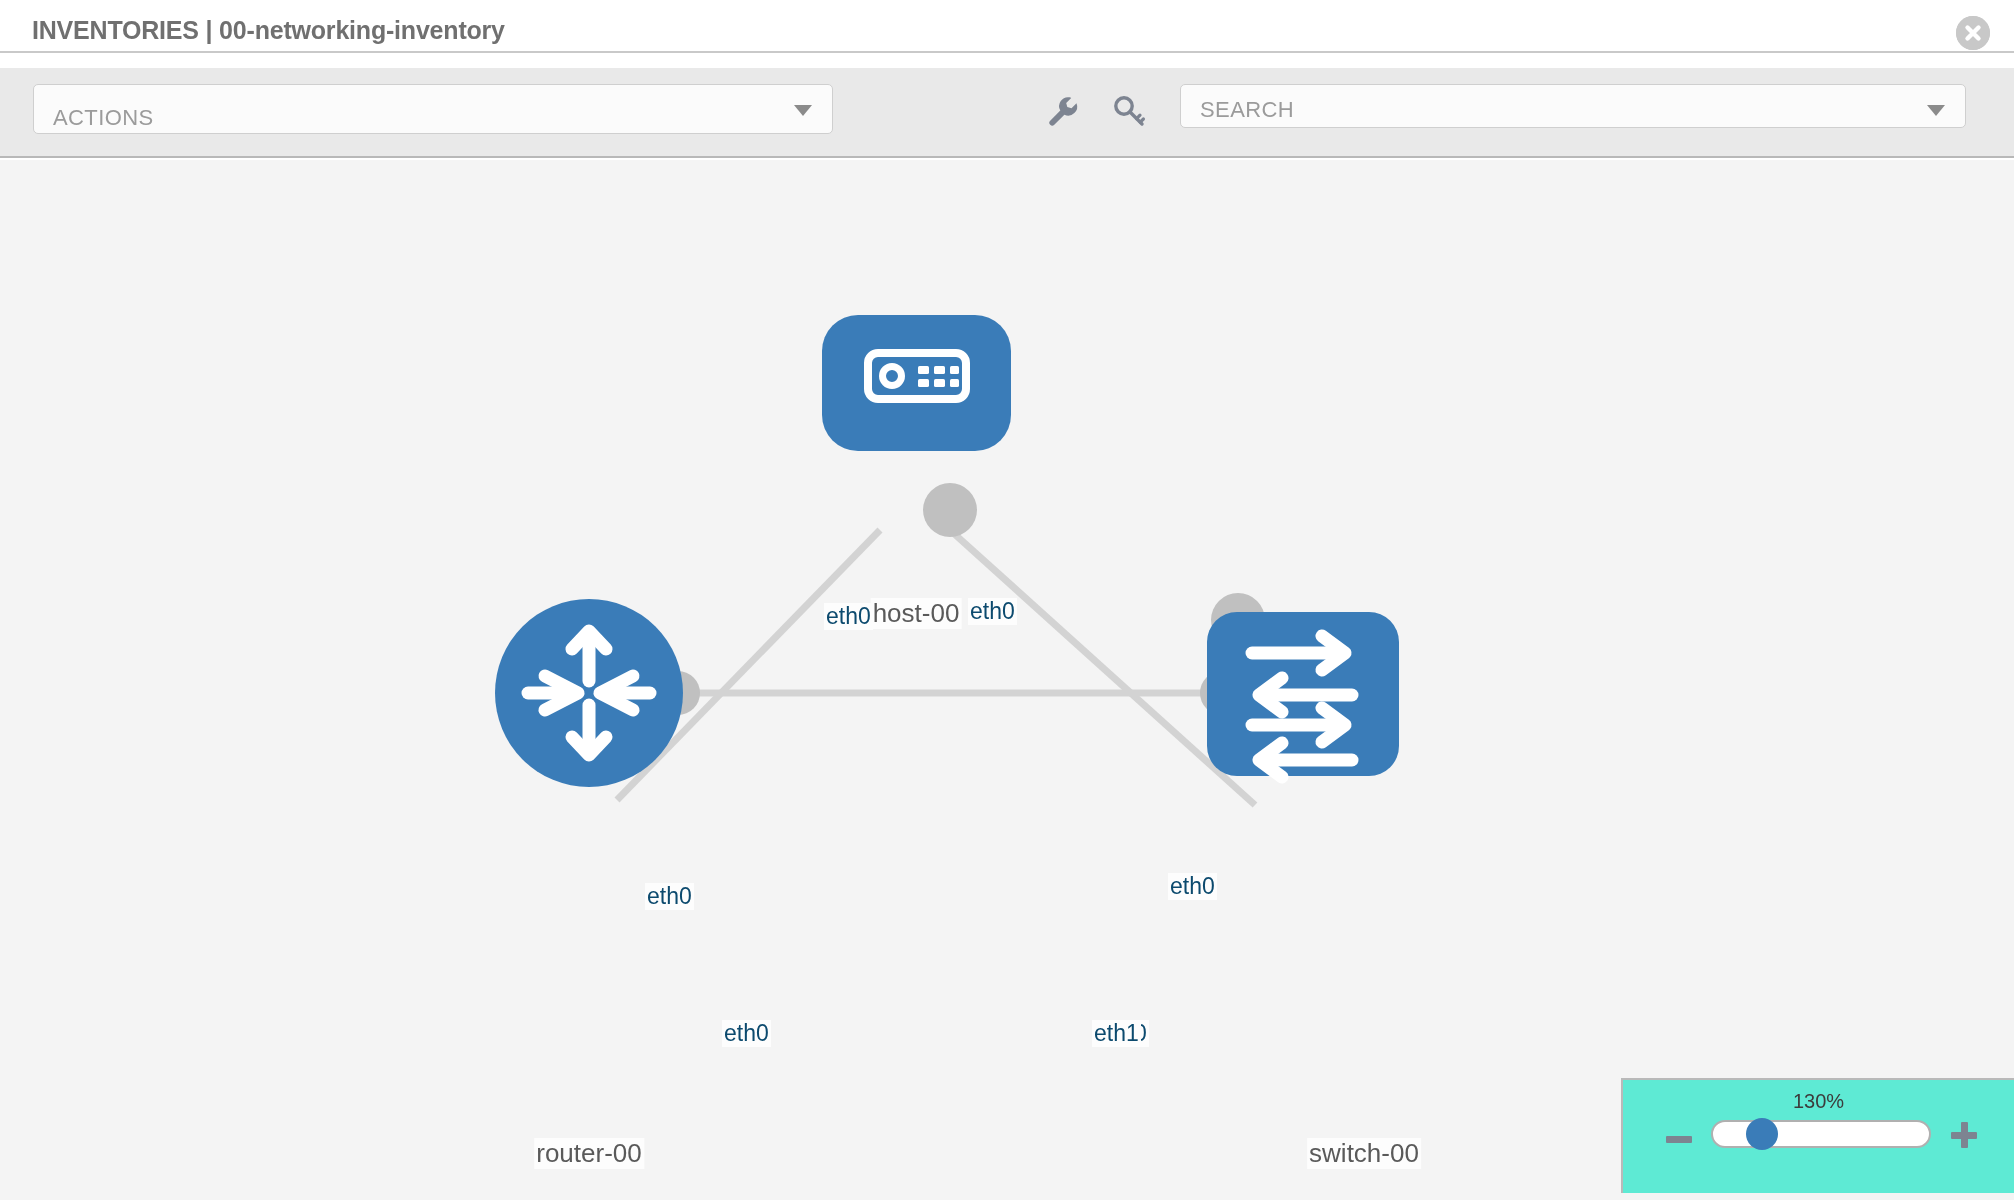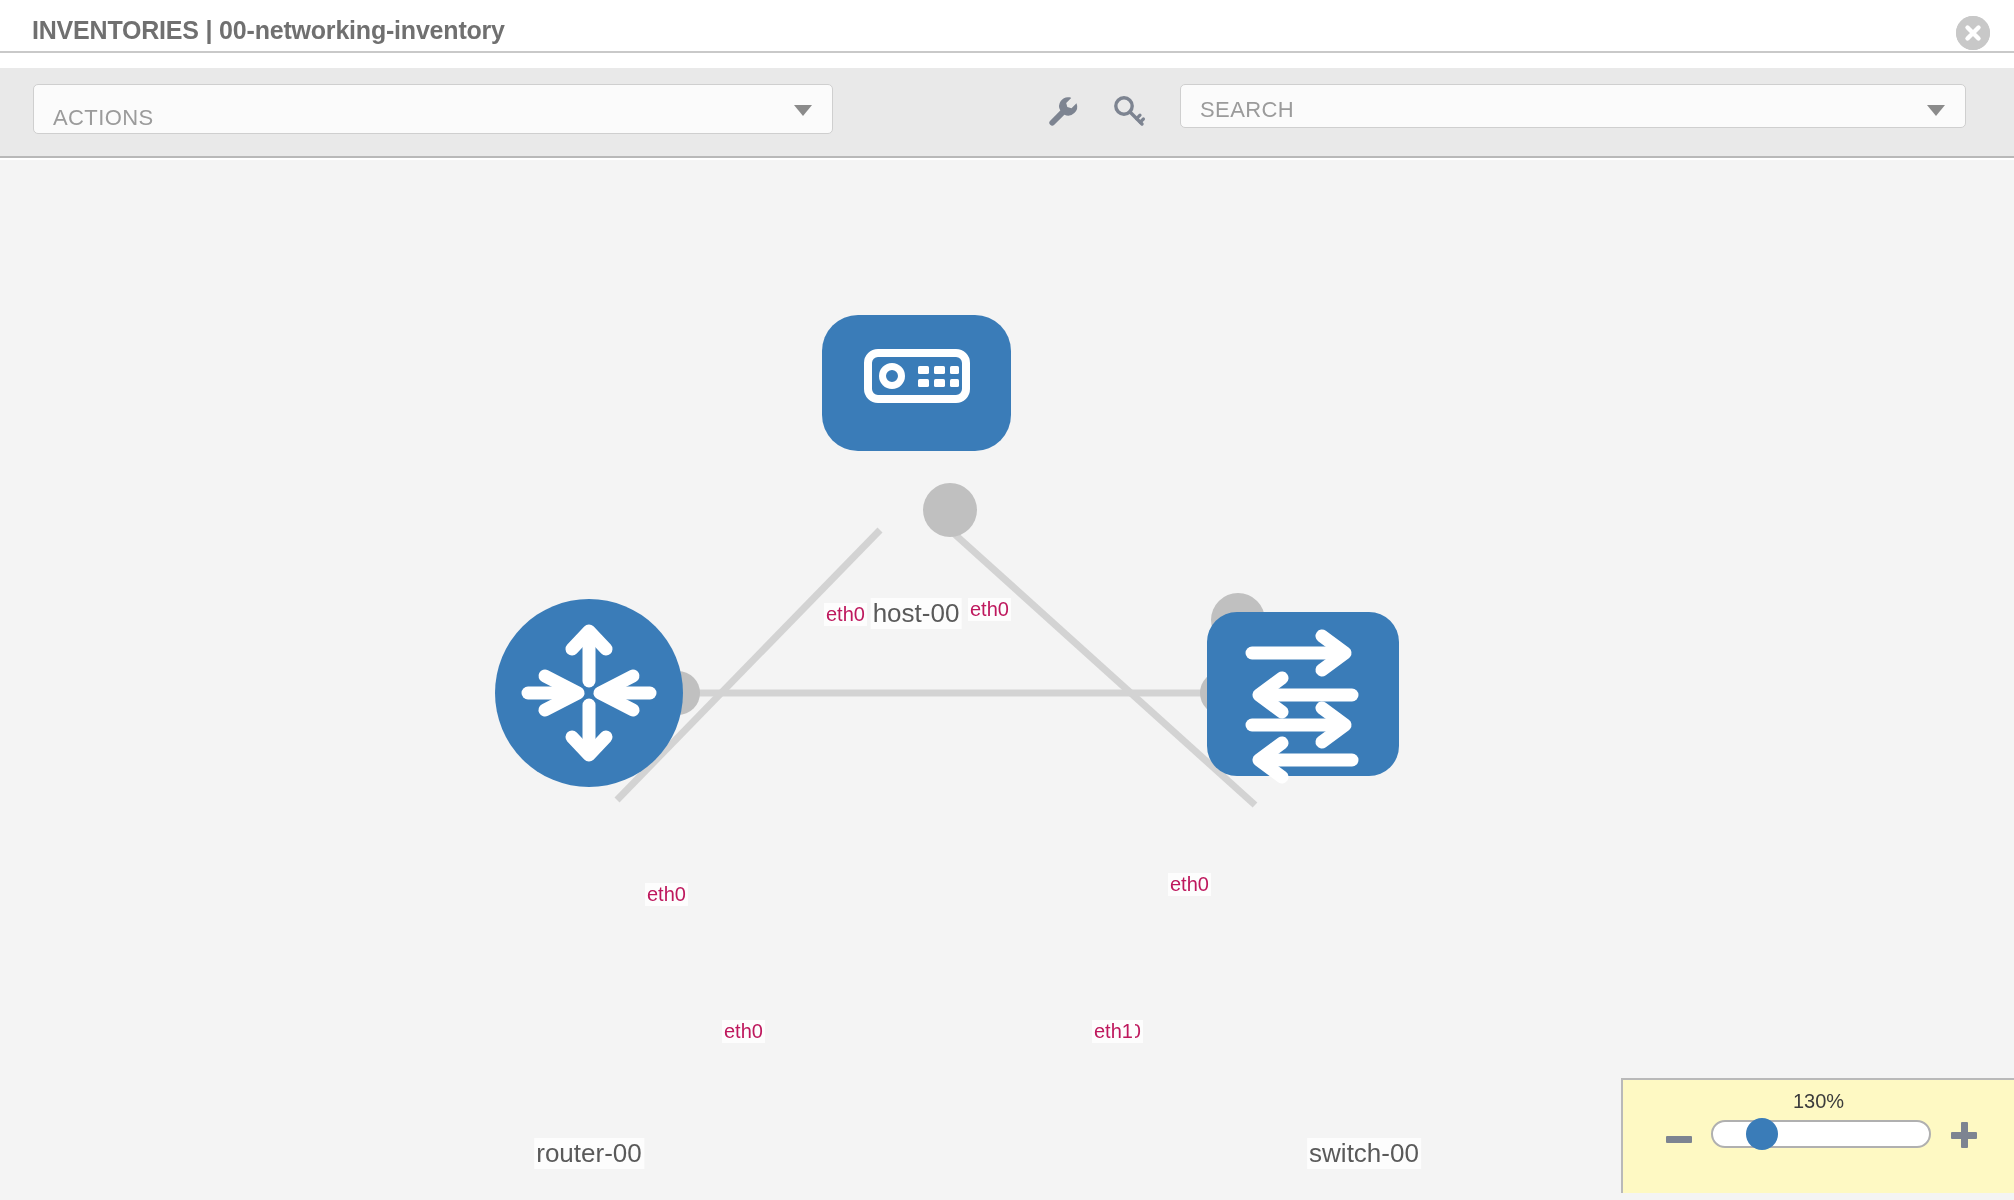--- a/index.html
+++ b/index.html
@@ -89,31 +89,31 @@
   .node-label {
     position: absolute;
     font-size: 26px; color: #5a5a5a;
     background: #fdfdfd;
     white-space: nowrap;
     transform: translate(-50%, 0);
     padding: 0 2px;
   }
   .iface-label {
     position: absolute;
-    font-size: 20px; color: #be185d;
+    font-size: 23px; color: #0c4a6e;
     background: #fdfdfd;
     white-space: nowrap;
     padding: 0 2px;
   }
 
   
   .zoom-panel {
     position: absolute; left: 1621px; top: 1078px;
     width: 393px; height: 115px;
-    background: #fef9c3;
+    background: #5eead4;
     border-top: 2px solid #b9b9b9;
     border-left: 2px solid #b9b9b9;
   }
   .zoom-level {
     position: absolute; left: 0; right: 0; top: 10px;
     text-align: center;
     font-size: 20px; color: #3c3c3c;
   }
   .zoom-minus {
     position: absolute; left: 43px; top: 56px;

